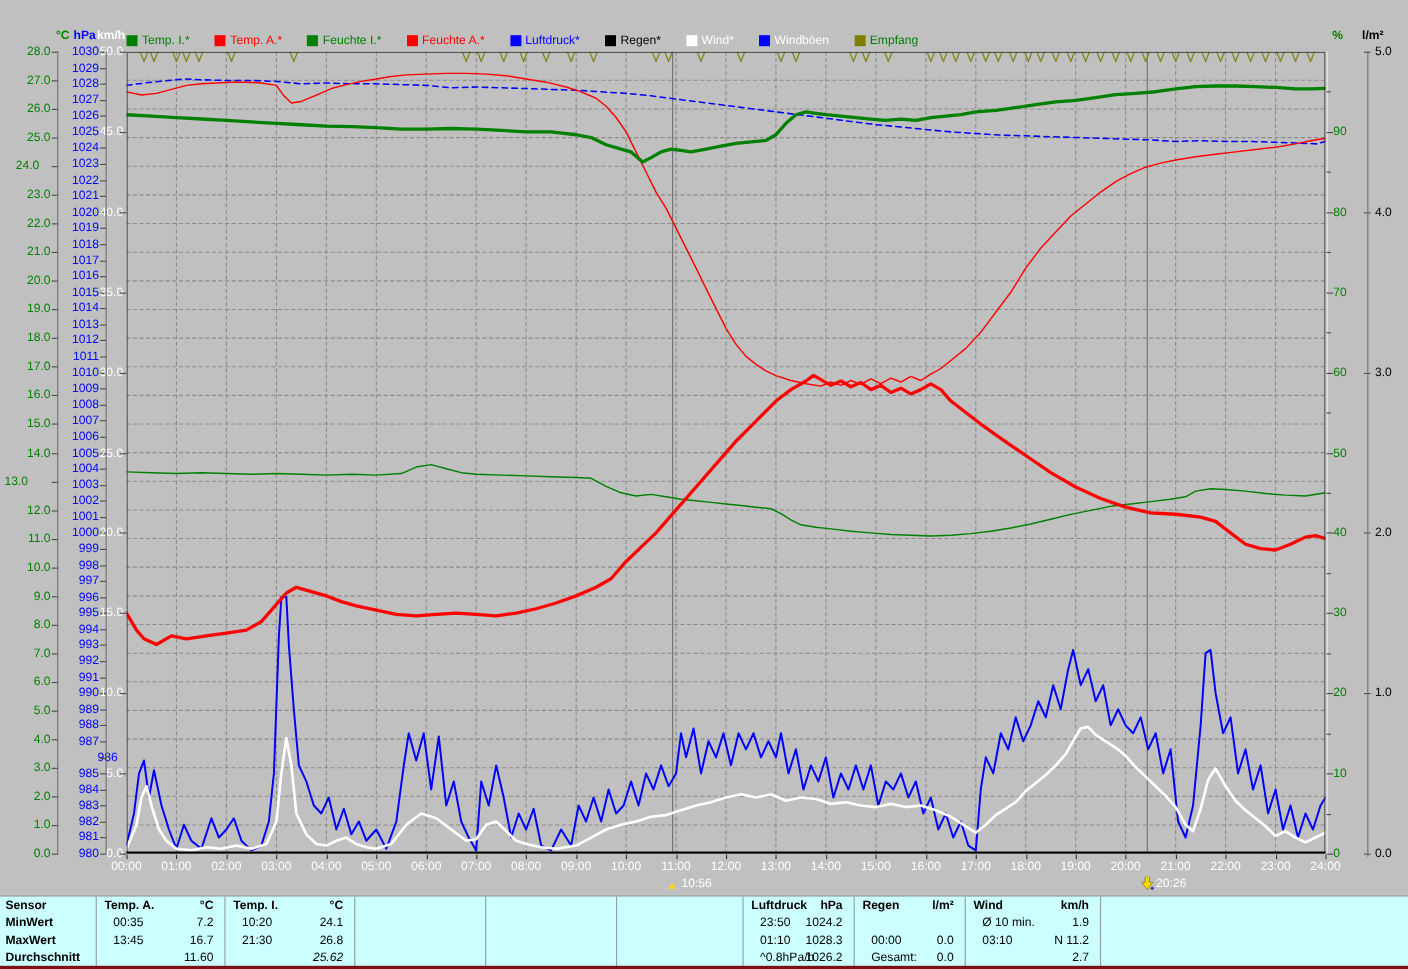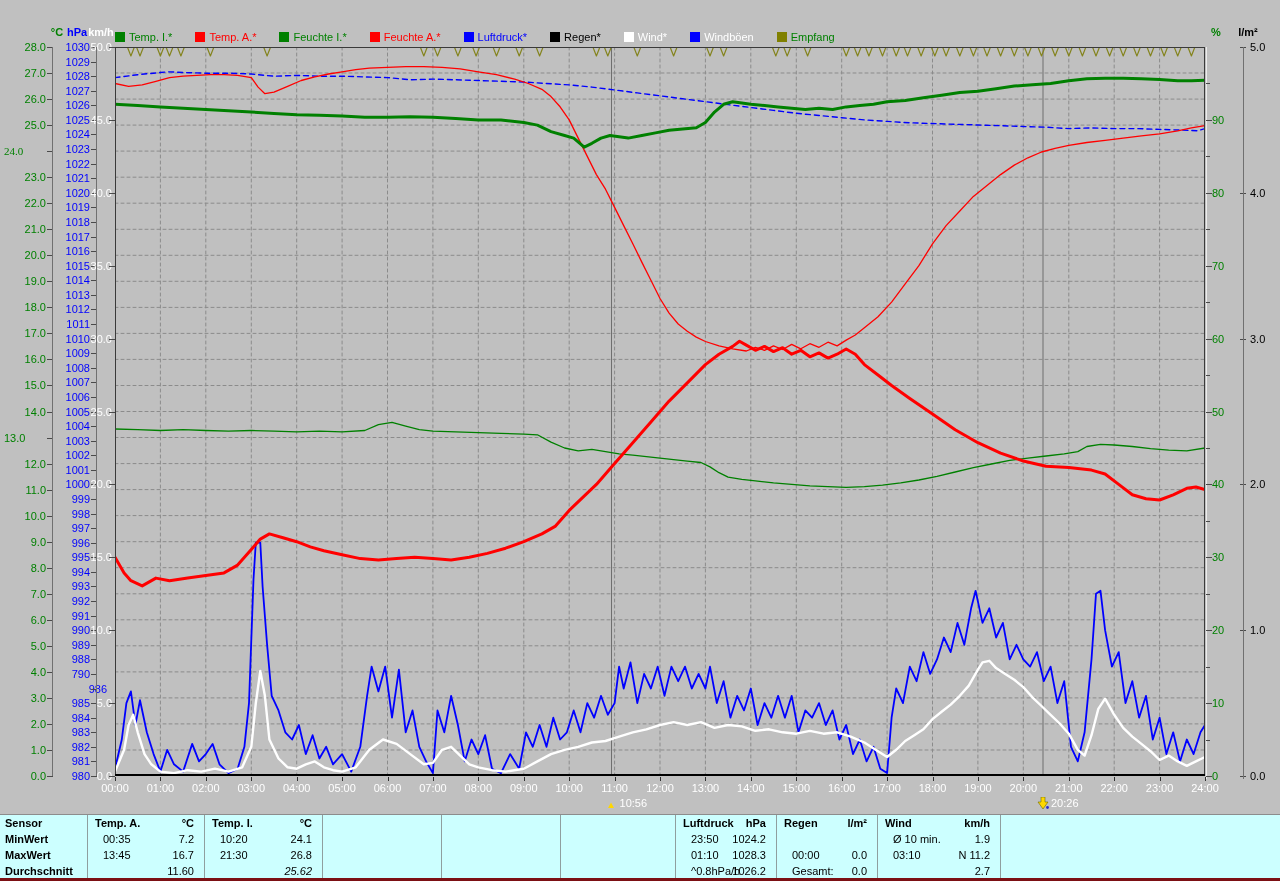--- a/index.html
+++ b/index.html
@@ -141,21 +141,21 @@
       <div class="axlab" style="top: 276.321px; color: rgb(0, 128, 0); left: 4px; width: 42px; text-align: right;">19.0</div>
       <div class="tick" style="top: 281.321px; left: 47px; width: 6px;"></div>
       <div class="axlab" style="top: 250.286px; color: rgb(0, 128, 0); left: 4px; width: 42px; text-align: right;">20.0</div>
       <div class="tick" style="top: 255.286px; left: 47px; width: 6px;"></div>
       <div class="axlab" style="top: 224.25px; color: rgb(0, 128, 0); left: 4px; width: 42px; text-align: right;">21.0</div>
       <div class="tick" style="top: 229.25px; left: 47px; width: 6px;"></div>
       <div class="axlab" style="top: 198.214px; color: rgb(0, 128, 0); left: 4px; width: 42px; text-align: right;">22.0</div>
       <div class="tick" style="top: 203.214px; left: 47px; width: 6px;"></div>
       <div class="axlab" style="top: 172.179px; color: rgb(0, 128, 0); left: 4px; width: 42px; text-align: right;">23.0</div>
       <div class="tick" style="top: 177.179px; left: 47px; width: 6px;"></div>
-      <div class="axlab" style="top: 146.143px; color: rgb(0, 128, 0); left: 4px; width: 42px; text-align: left; font-family: Liberation Serif, serif;">24.0</div>
+      <div class="axlab" style="top: 146.143px; color: rgb(0, 128, 0); left: 4px; width: 42px; text-align: center;">24.0</div>
       <div class="tick" style="top: 151.143px; left: 47px; width: 6px;"></div>
       <div class="axlab" style="top: 120.107px; color: rgb(0, 128, 0); left: 4px; width: 42px; text-align: right;">25.0</div>
       <div class="tick" style="top: 125.107px; left: 47px; width: 6px;"></div>
       <div class="axlab" style="top: 94.0714px; color: rgb(0, 128, 0); left: 4px; width: 42px; text-align: right;">26.0</div>
       <div class="tick" style="top: 99.0714px; left: 47px; width: 6px;"></div>
       <div class="axlab" style="top: 68.0357px; color: rgb(0, 128, 0); left: 4px; width: 42px; text-align: right;">27.0</div>
       <div class="tick" style="top: 73.0357px; left: 47px; width: 6px;"></div>
       <div class="axlab" style="top: 42px; color: rgb(0, 128, 0); left: 4px; width: 42px; text-align: right;">28.0</div>
       <div class="tick" style="top: 47px; left: 47px; width: 6px;"></div>
       <div class="axlab" style="top: 771px; color: rgb(0, 0, 255); left: 48px; width: 42px; text-align: right;">980</div>
@@ -165,21 +165,21 @@
       <div class="axlab" style="top: 741.84px; color: rgb(0, 0, 255); left: 48px; width: 42px; text-align: right;">982</div>
       <div class="tick" style="top: 746.84px; left: 91px; width: 6px;"></div>
       <div class="axlab" style="top: 727.26px; color: rgb(0, 0, 255); left: 48px; width: 42px; text-align: right;">983</div>
       <div class="tick" style="top: 732.26px; left: 91px; width: 6px;"></div>
       <div class="axlab" style="top: 712.68px; color: rgb(0, 0, 255); left: 48px; width: 42px; text-align: right;">984</div>
       <div class="tick" style="top: 717.68px; left: 91px; width: 6px;"></div>
       <div class="axlab" style="top: 698.1px; color: rgb(0, 0, 255); left: 48px; width: 42px; text-align: right;">985</div>
       <div class="tick" style="top: 703.1px; left: 91px; width: 6px;"></div>
       <div class="axlab" style="top: 683.52px; color: rgb(0, 0, 255); left: 65px; width: 42px; text-align: right;">986</div>
       <div class="tick" style="top: 688.52px; left: 91px; width: 6px;"></div>
-      <div class="axlab" style="top: 668.94px; color: rgb(0, 0, 255); left: 48px; width: 42px; text-align: right;">790</div>
+      <div class="axlab" style="top: 668.94px; color: rgb(0, 0, 255); left: 48px; width: 42px; text-align: right;">987</div>
       <div class="tick" style="top: 673.94px; left: 91px; width: 6px;"></div>
       <div class="axlab" style="top: 654.36px; color: rgb(0, 0, 255); left: 48px; width: 42px; text-align: right;">988</div>
       <div class="tick" style="top: 659.36px; left: 91px; width: 6px;"></div>
       <div class="axlab" style="top: 639.78px; color: rgb(0, 0, 255); left: 48px; width: 42px; text-align: right;">989</div>
       <div class="tick" style="top: 644.78px; left: 91px; width: 6px;"></div>
       <div class="axlab" style="top: 625.2px; color: rgb(0, 0, 255); left: 48px; width: 42px; text-align: right;">990</div>
       <div class="tick" style="top: 630.2px; left: 91px; width: 6px;"></div>
       <div class="axlab" style="top: 610.62px; color: rgb(0, 0, 255); left: 48px; width: 42px; text-align: right;">991</div>
       <div class="tick" style="top: 615.62px; left: 91px; width: 6px;"></div>
       <div class="axlab" style="top: 596.04px; color: rgb(0, 0, 255); left: 48px; width: 42px; text-align: right;">992</div>

